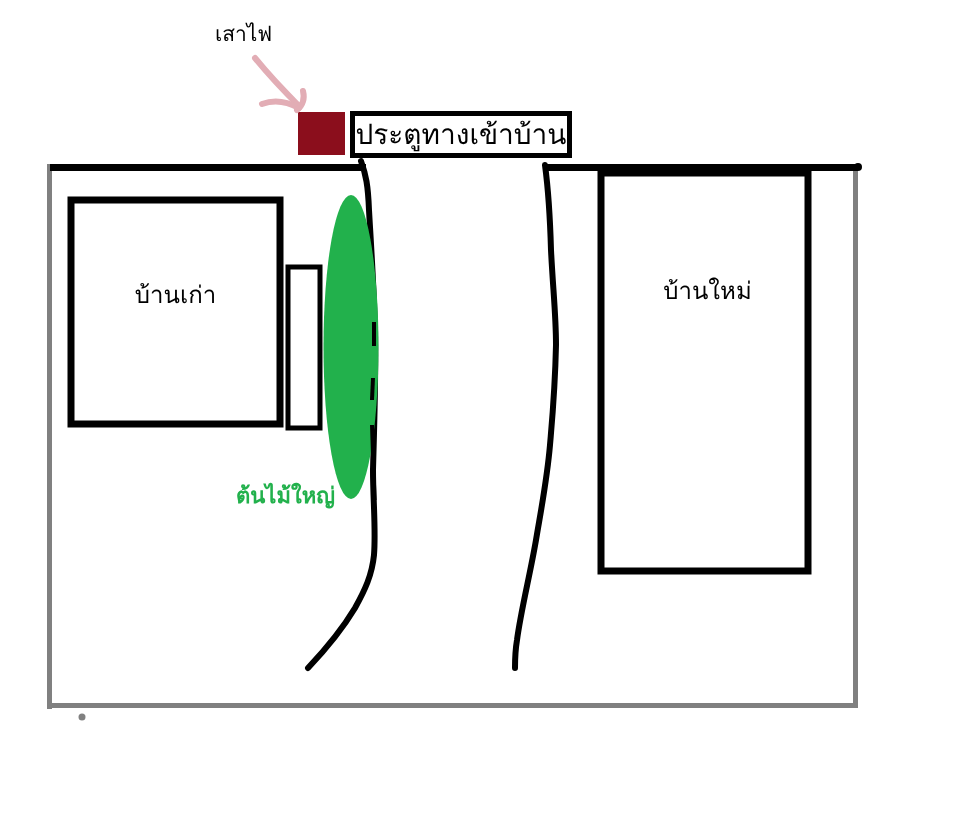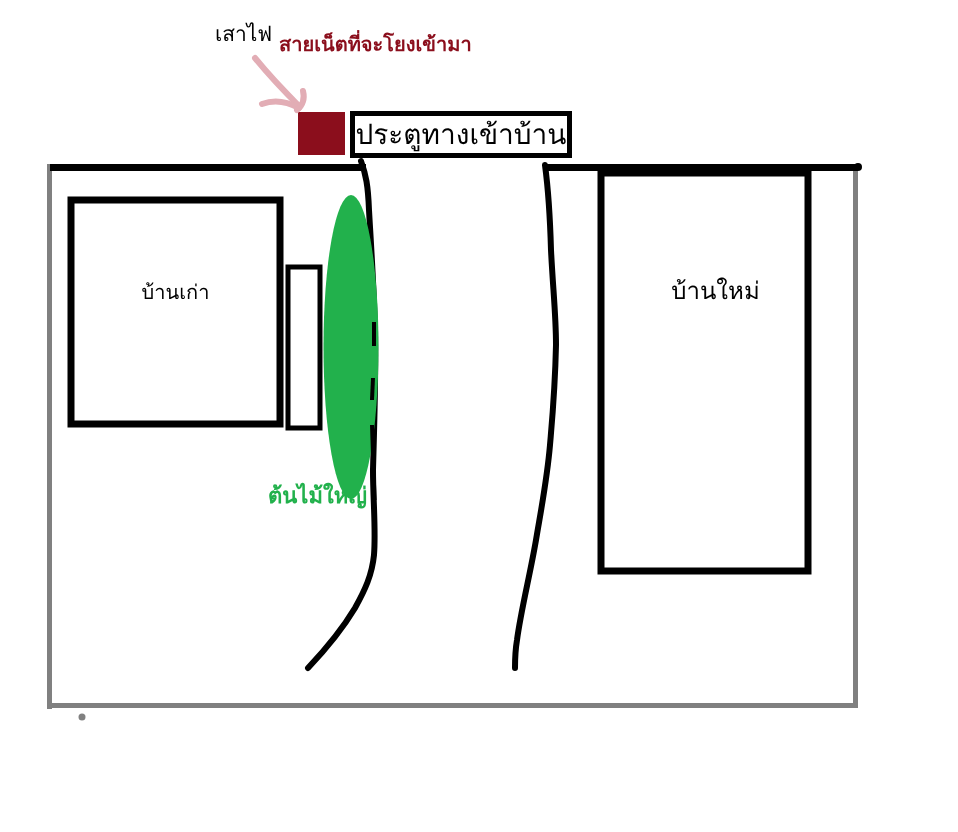--- a/index.html
+++ b/index.html
@@ -44,43 +44,41 @@
     top: 119px;
     width: 222px;
     text-align: center;
     font-size: 28px;
   }
   .label-old-house {
     left: 68px;
     top: 281px;
     width: 215px;
     text-align: center;
-    font-size: 20px;
+    font-size: 24px;
   }
   .label-road {
     left: 419px;
     top: 291px;
     font-size: 24px;
     color: #818689;
   }
   .label-new-house {
     left: 598px;
     top: 277px;
     width: 219px;
     text-align: center;
     font-size: 24px;
-    padding-left: 8px;
   }
   .label-tree {
     left: 236px;
     top: 483px;
     font-size: 22px;
     font-weight: bold;
     color: #22B14C;
-    margin-left: 32px;
   }
 </style>
 </head>
 <body>
 
 <div class="canvas">
 
   <svg width="958" height="832" viewBox="0 0 958 832">
 
     <line x1="49.5" y1="164" x2="49.5" y2="709" stroke-width="5" stroke="#808080"></line>
@@ -120,21 +118,20 @@
       <path d="M255,58 C268,74 284,91 299,106" stroke="#E2ADB5"></path>
       <path d="M262,104 C275,99 288,102 299,108" stroke="#E2ADB5"></path>
       <path d="M303,91 C305,99 303,105 297,110" stroke="#E2ADB5"></path>
     </g>
 
     <circle cx="82" cy="717" r="3.5" fill="#808080"></circle>
   </svg>
 
   <div class="label label-pole">เสาไฟ</div>
 
-  <div class="label label-cable">สายเน็ตที่จะโยงเข้ามา</div>
 
   <div class="label label-entrance">ประตูทางเข้าบ้าน</div>
 
   <div class="label label-old-house">บ้านเก่า</div>
 
 
   <div class="label label-new-house">บ้านใหม่</div>
 
   <div class="label label-tree">ต้นไม้ใหญ่</div>
 

